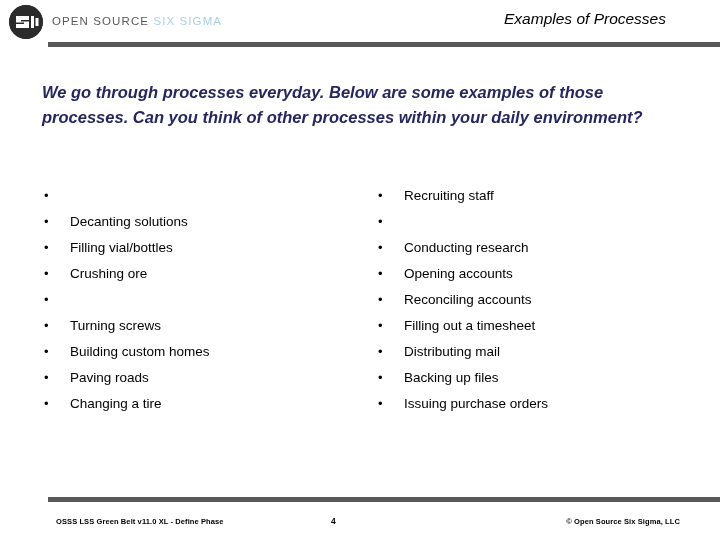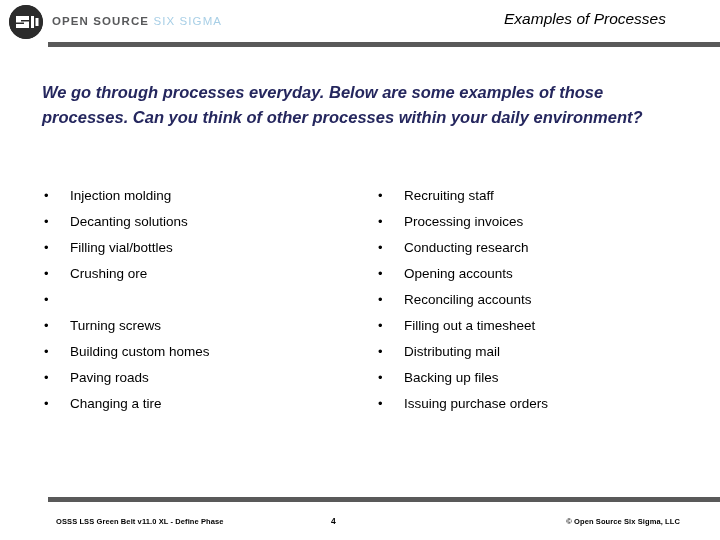--- a/index.html
+++ b/index.html
@@ -51,21 +51,20 @@
     left: 52px;
     top: 14px;
     font-size: 11.5px;
     letter-spacing: 1.1px;
     font-weight: normal;
     white-space: nowrap;
     line-height: 14px;
   }
   .brand-open {
     color: #58595b;
-    font-weight: bold;
   }
   .brand-six {
     color: #a8cfe6;
   }
 
   .header-rule {
     position: absolute;
     left: 48px;
     top: 42px;
     width: 672px;
@@ -200,21 +199,20 @@
     <div class="slide-title">Examples of Processes</div>
   </div>
 
   <div class="intro">We go through processes everyday.  Below are some examples of those processes.  Can you think of other processes within your daily environment?</div>
 
   <div class="columns">
 
     <div class="col col-left">
       <div class="bullet-row">
         <span class="bullet-dot">•</span>
-        <span class="bullet-label">Injection molding</span>
       </div>
       <div class="bullet-row">
         <span class="bullet-dot">•</span>
         <span class="bullet-label">Decanting solutions</span>
       </div>
       <div class="bullet-row">
         <span class="bullet-dot">•</span>
         <span class="bullet-label">Filling vial/bottles</span>
       </div>
       <div class="bullet-row">
@@ -242,21 +240,20 @@
       </div>
     </div>
 
     <div class="col col-right">
       <div class="bullet-row">
         <span class="bullet-dot">•</span>
         <span class="bullet-label">Recruiting staff</span>
       </div>
       <div class="bullet-row">
         <span class="bullet-dot">•</span>
-        <span class="bullet-label">Processing invoices</span>
       </div>
       <div class="bullet-row">
         <span class="bullet-dot">•</span>
         <span class="bullet-label">Conducting research</span>
       </div>
       <div class="bullet-row">
         <span class="bullet-dot">•</span>
         <span class="bullet-label">Opening accounts</span>
       </div>
       <div class="bullet-row">

